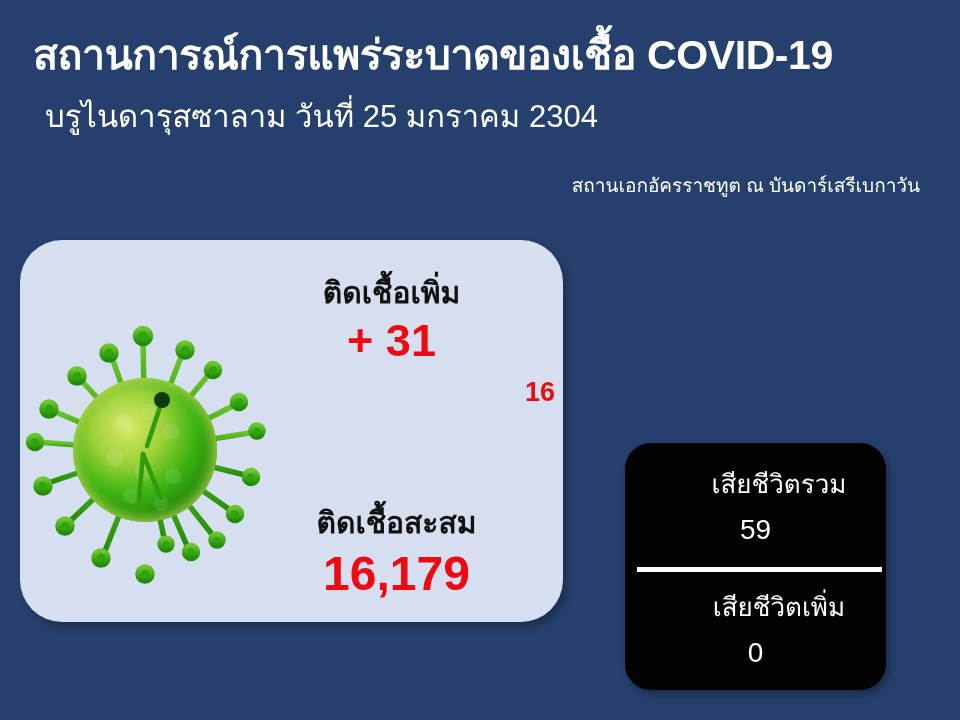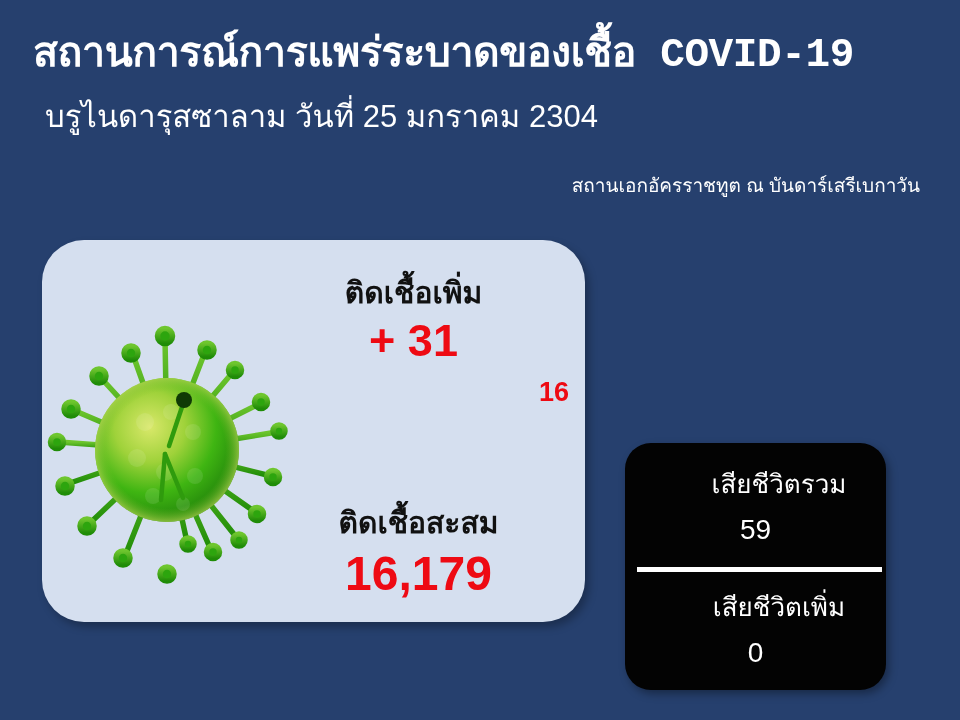--- a/index.html
+++ b/index.html
@@ -13,38 +13,37 @@
   }
 
   
   #header { position:absolute; left:0; top:0; width:960px; height:215px; }
 
   #main-title {
     position:absolute; left:33px; top:34px;
     font-size:41px; font-weight:bold; color:#ffffff;
     letter-spacing:-0.4px; white-space:nowrap;
     line-height:1.05;
-    font-family:Liberation Mono, monospace;
   }
 
   #sub-title {
     position:absolute; left:45px; top:99px;
     font-size:31px; font-weight:normal; color:#ffffff;
     white-space:nowrap; line-height:1.15;
   }
 
   #issuer {
     position:absolute; right:40px; top:170px;
     font-size:19px; font-weight:normal; color:#ffffff;
     white-space:nowrap;
   }
 
   
   #cases-card {
-    position:absolute; left:42px; top:240px;
+    position:absolute; left:20px; top:240px;
     width:543px; height:382px;
     background:#d5dfef;
     border-radius:42px;
     box-shadow:4px 5px 9px rgba(0,0,0,0.28);
   }
 
   
   #virus-illustration {
     position:absolute; left:-5px; top:60px;
     width:260px; height:290px;
@@ -71,21 +70,21 @@
     white-space:nowrap;
   }
   #breakdown-domestic { left:0; top:138px; }
   #breakdown-imported { left:0; top:188px; }
 
   .breakdown-label {
     font-size:25px; font-weight:bold; color:#111111; line-height:1.1;
   }
   .breakdown-value {
     font-size:27px; font-weight:bold; color:#ee0a13; line-height:1.1;
-    min-width:46px; text-align:left;
+    min-width:46px; text-align:center;
   }
   #breakdown-domestic .breakdown-label { margin-right:14px; }
   #breakdown-imported .breakdown-label { margin-right:4px; }
 
   #total-cases-label { position:absolute; left:0; top:266px; width:253px; }
   #total-cases-value {
     position:absolute; left:0; top:308px; width:253px;
     font-size:48px;
   }
 

